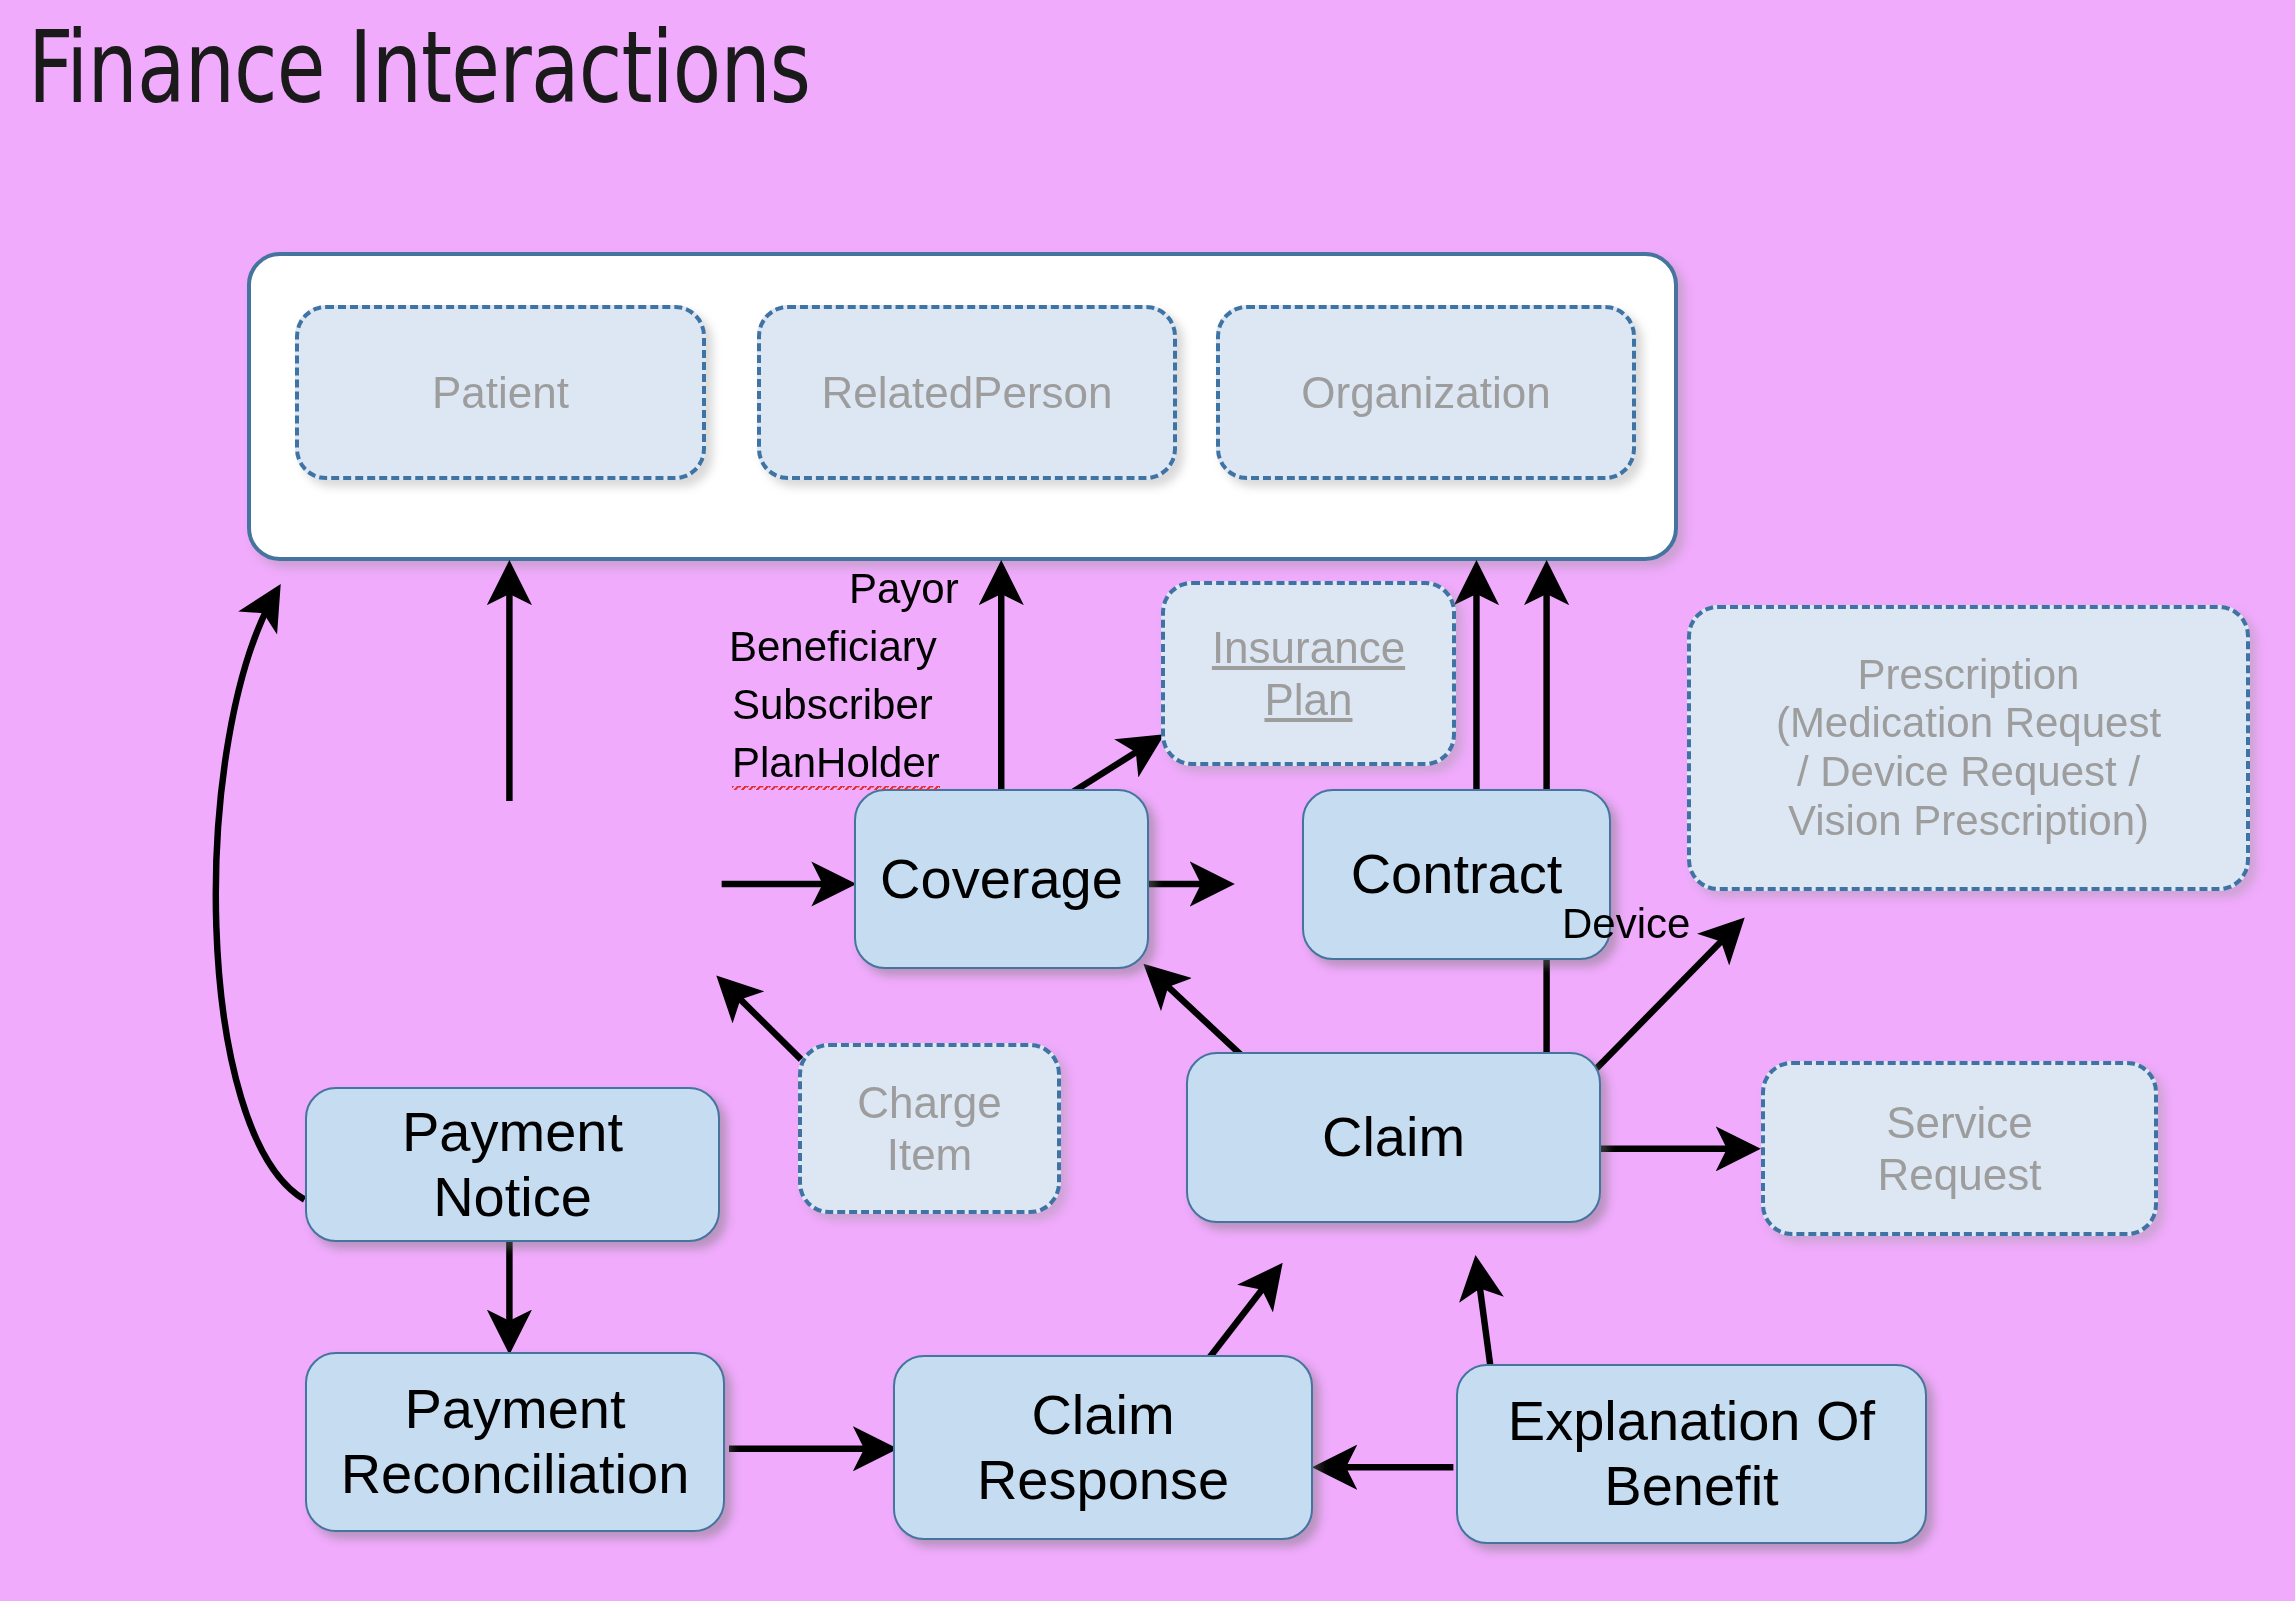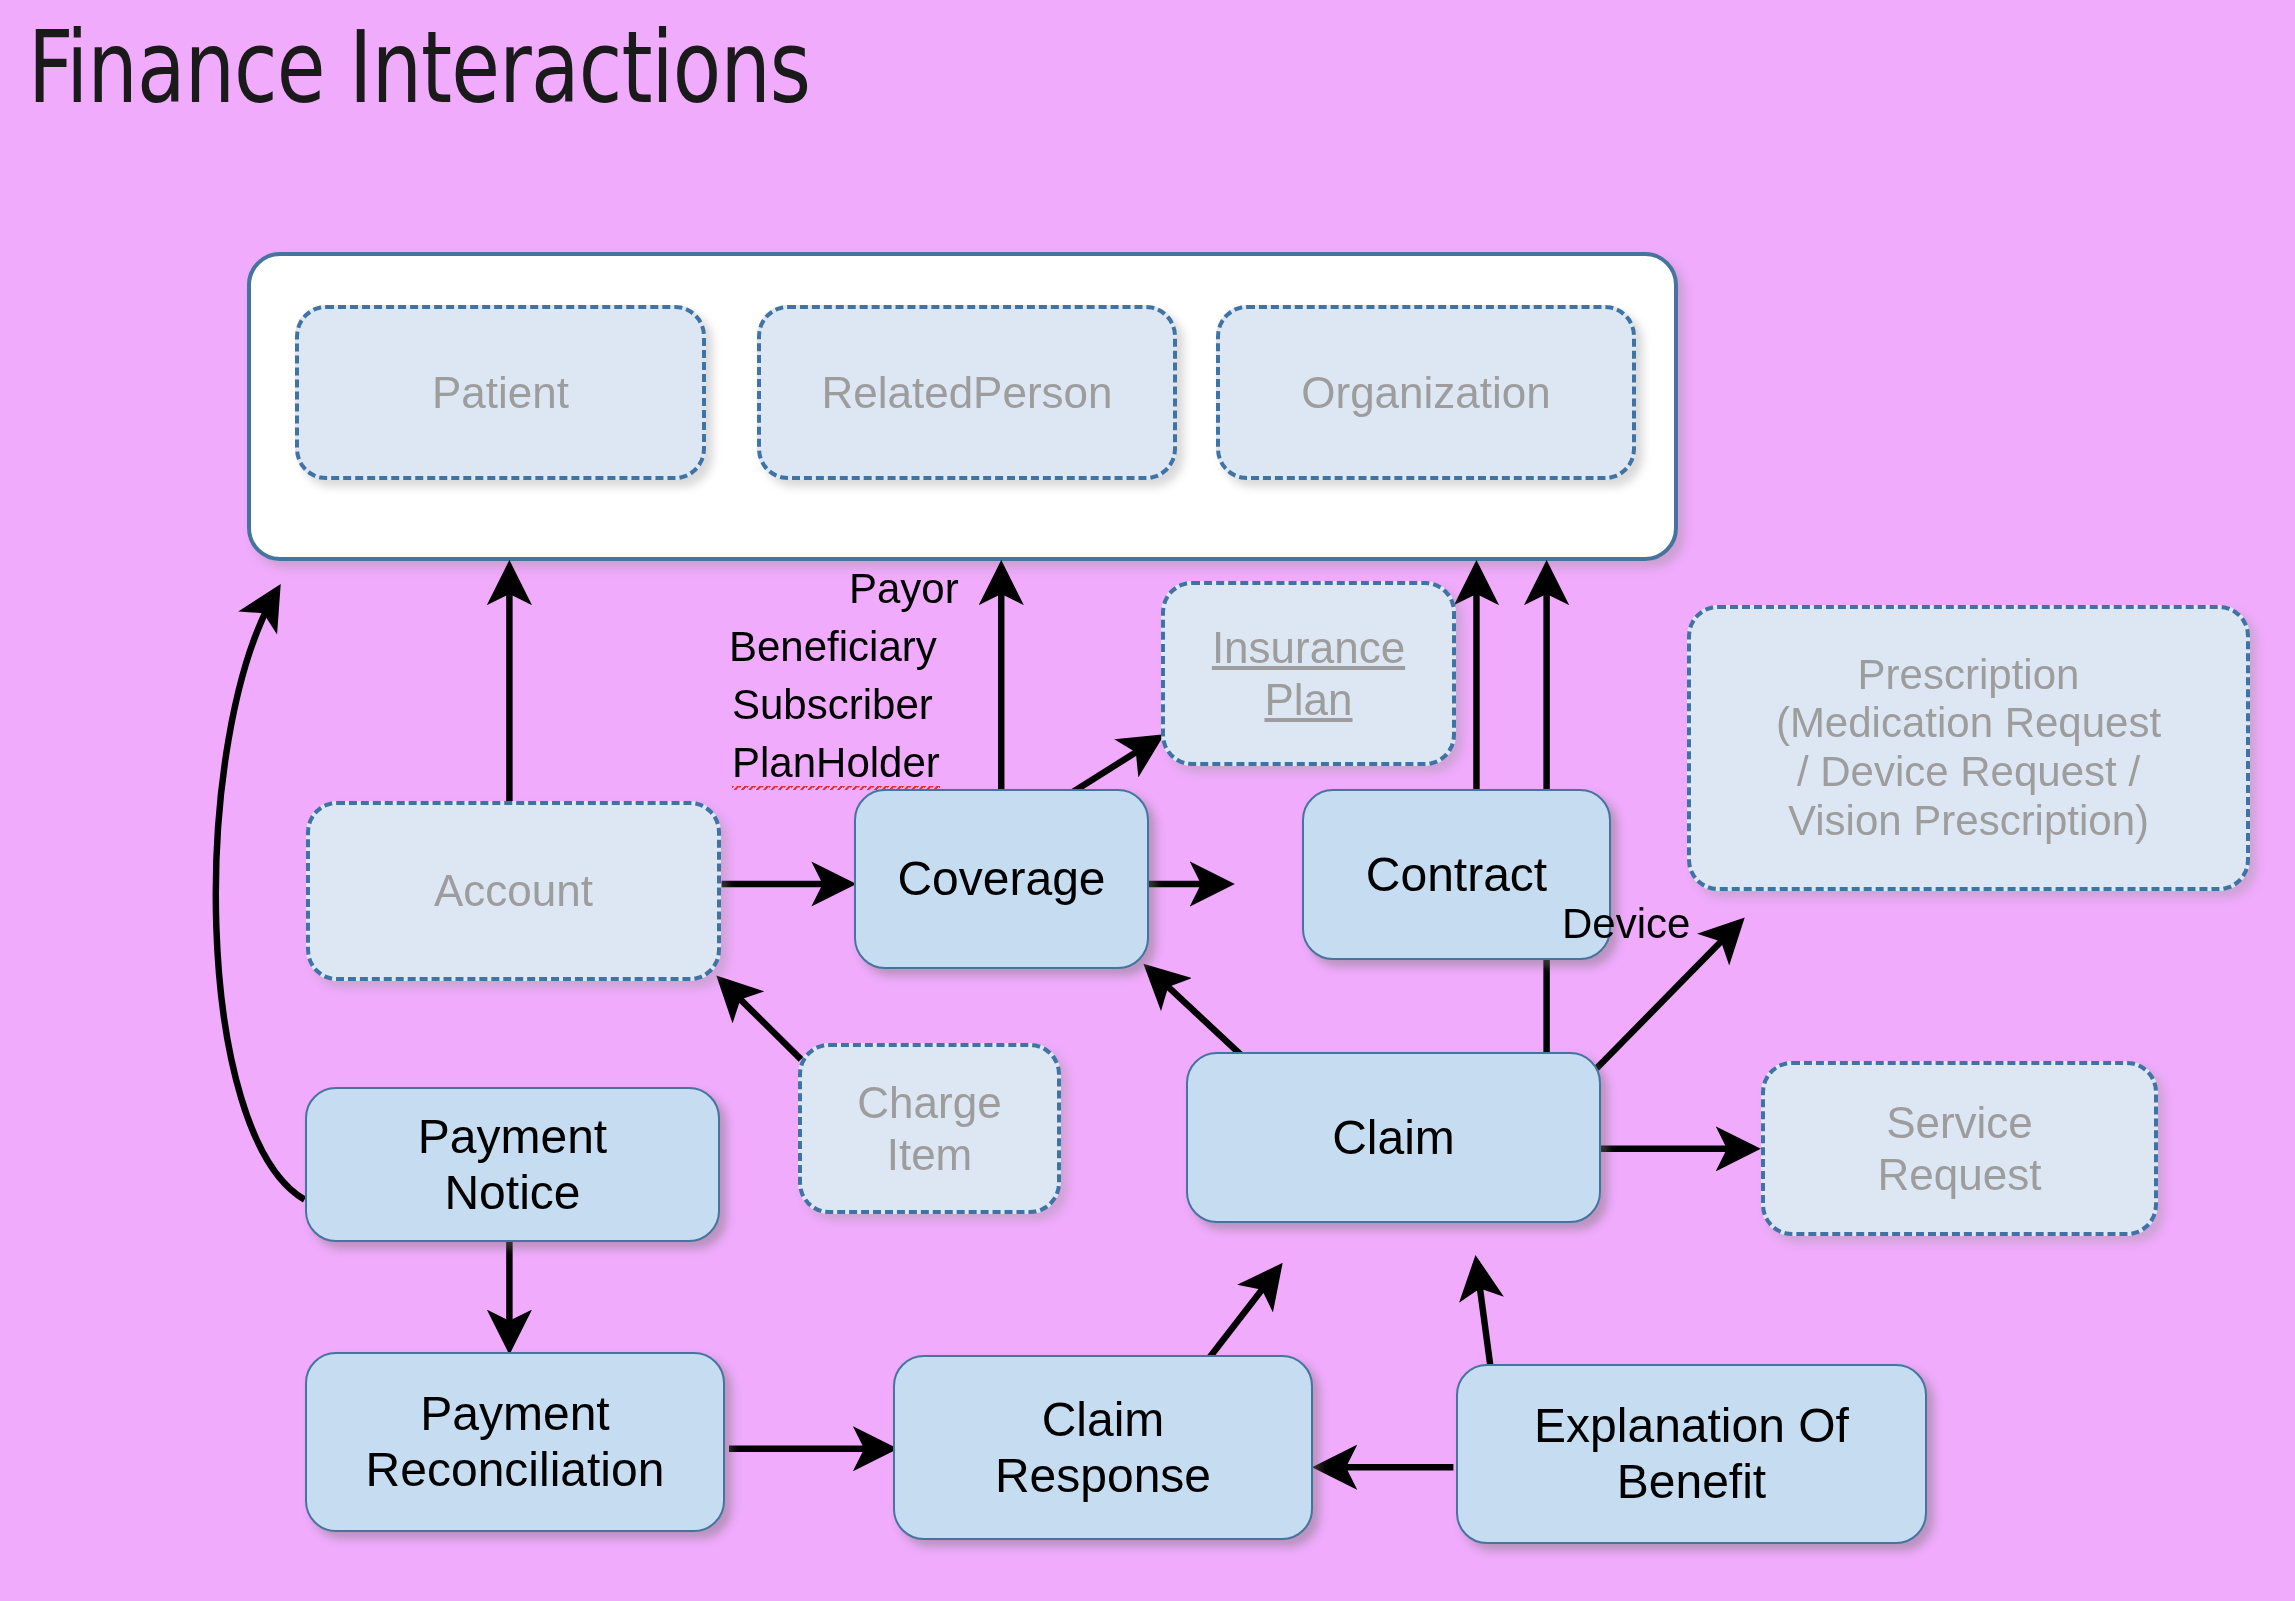--- a/index.html
+++ b/index.html
@@ -50,21 +50,21 @@
     display: block;
     white-space: pre-line;
     padding: 0 9.2px;
   }
 
   
   .node.solid {
     background: #c6dcf0;
     border: 2.8px solid #45749e;
     color: #000000;
-    font-size: 48px;
+    font-size: 56px;
     box-shadow: 6.5px 6.5px 8.3px rgba(120,120,120,0.45);
   }
 
   
   .node.faded {
     background: #dde7f3;
     border: 4.6px dashed #3f73a4;
     color: #9d9d9d;
     font-size: 44px;
     box-shadow: 6.5px 6.5px 8.3px rgba(150,150,150,0.35);
@@ -182,23 +182,20 @@
 Plan</span>
   </div>
 
   <div class="node faded" style="left:1687px; top:605px; width:563px; height:286px; font-size:42px;">
     <span class="lbl">Prescription
 (Medication Request
 / Device Request /
 Vision Prescription)</span>
   </div>
 
-  <div class="node faded" style="left:306px; top:801px; width:415px; height:180px;">
-    <span class="lbl">Account</span>
-  </div>
 
   <div class="node solid" style="left:854px; top:789px; width:295px; height:180px;">
     <span class="lbl">Coverage</span>
   </div>
 
   <div class="node solid" style="left:1302px; top:789px; width:309px; height:171px;">
     <span class="lbl">Contract</span>
   </div>
 
   <div class="node solid" style="left:305px; top:1087px; width:415px; height:155px;">

